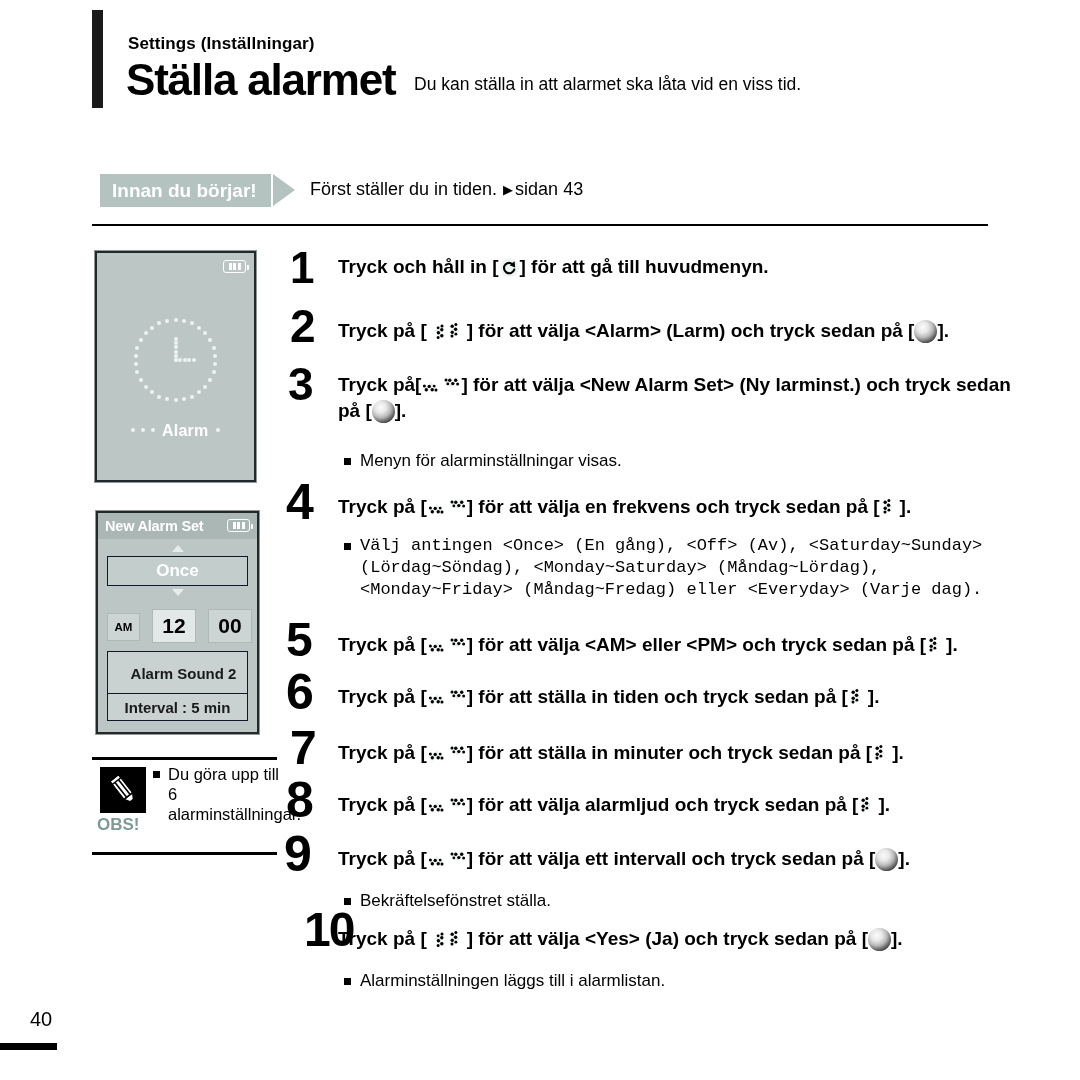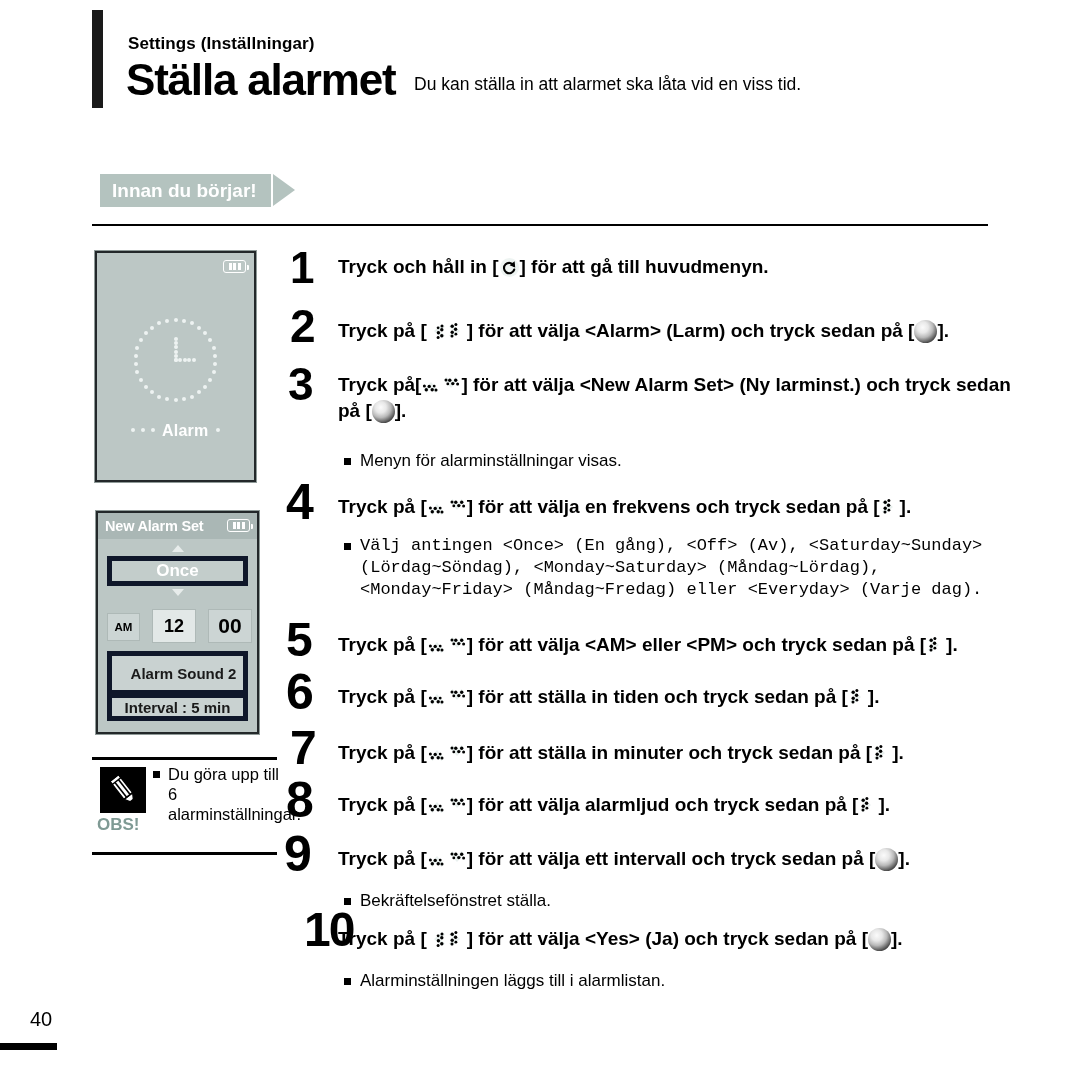--- a/index.html
+++ b/index.html
@@ -101,21 +101,21 @@
     position:absolute; left:0; top:0; width:100%; height:26px;
     background:#aab7b5;
     display:flex; align-items:center;
   }
   #d2-title { color:#ffffff; font-size:14.5px; font-weight:bold; padding-left:7px; letter-spacing:-.2px; }
   #d2-batt { right:7px; top:6px; }
 
   .d2-box {
     position:absolute; left:9px; right:9px;
     background:#c9d2d1;
-    border:5px solid #0f172a;
+    border:1px solid #0f172a;
     display:flex; align-items:center; justify-content:center;
     font-size:15px; font-weight:bold; color:#1a1a1a;
   }
   #d2-once { top:43px; height:30px; color:#ffffff; font-size:17px; background:#c3cdcb; }
   #d2-caret-up {
     position:absolute; left:50%; top:32px; transform:translateX(-50%);
     width:0;height:0;border-left:6px solid transparent;border-right:6px solid transparent;
     border-bottom:7px solid #e7eceb;
   }
   #d2-caret-dn {
@@ -127,21 +127,21 @@
   #d2-ampm {
     position:absolute; left:9px; top:100px; width:33px; height:28px;
     background:#ccd5d4; border:1px solid #aeb9b7;
     display:flex; align-items:center; justify-content:center;
     font-size:11.5px; font-weight:bold;
   }
   #d2-hour {
     position:absolute; left:54px; top:96px; width:44px; height:34px;
     background:#e2e8e7; border:1px solid #aeb9b7;
     display:flex; align-items:center; justify-content:center;
-    font-size:18px; font-weight:bold;
+    font-size:21px; font-weight:bold;
   }
   #d2-min {
     position:absolute; left:110px; top:96px; width:44px; height:34px;
     background:#ccd5d4; border:1px solid #aeb9b7;
     display:flex; align-items:center; justify-content:center;
     font-size:21px; font-weight:bold;
   }
   #d2-sound { top:138px; height:44px;padding-left:12px; }
   #d2-interval { top:180px; height:28px; }
 
@@ -215,20 +215,23 @@
 <div id="header">
   <div id="header-rule"></div>
   <div id="eyebrow">Settings (Inställningar)</div>
   <div id="page-title">Ställa alarmet</div>
   <div id="title-desc">Du kan ställa in att alarmet ska låta vid en viss tid.</div>
 </div>
 
 <div id="before">
   <div id="before-tag">Innan du börjar!</div>
   <div id="before-tag-arrow"></div>
+  <div id="before-text">
+    <span>Först ställer du in tiden.</span><span id="before-arrow-glyph">▶</span><span>sidan 43</span>
+  </div>
   <div id="before-rule"></div>
 </div>
 
 <div id="device1" class="device">
   <div id="d1-batt" class="batt">
       <i></i>
       <i></i>
       <i></i>
     </div>
   <div id="clock">

